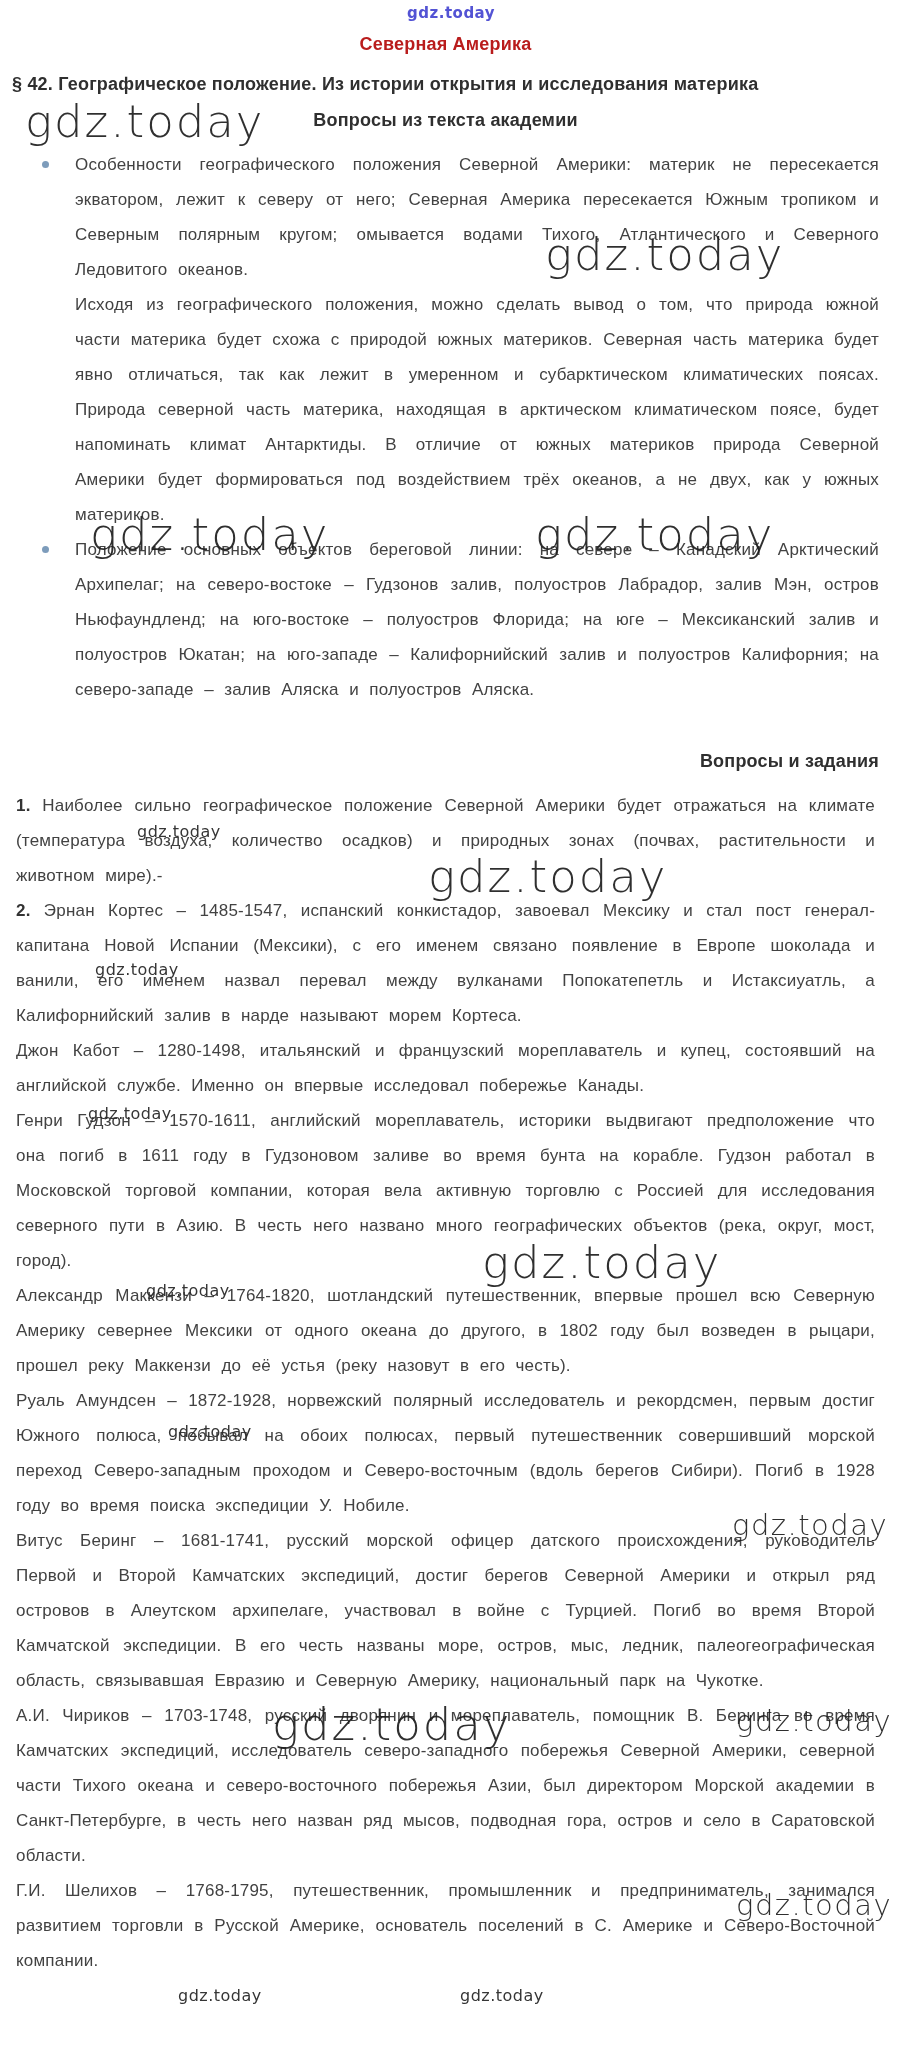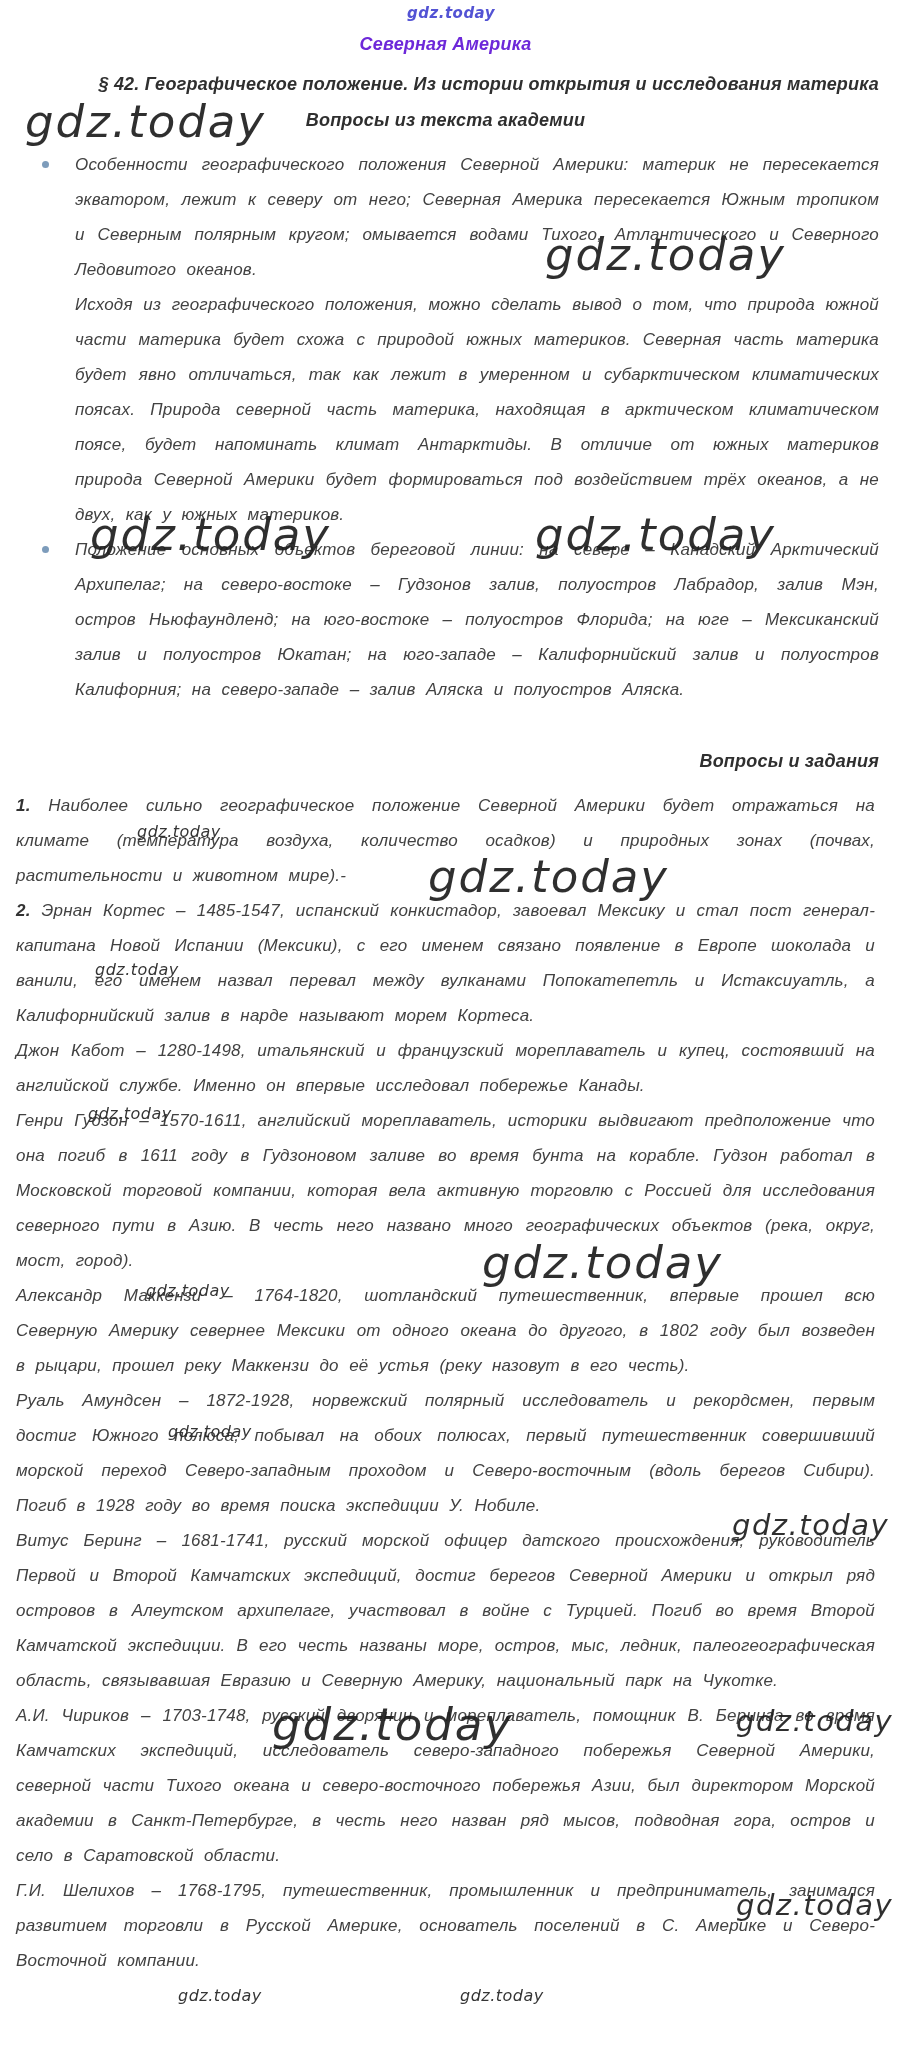--- a/index.html
+++ b/index.html
@@ -4,39 +4,38 @@
 <style>
   html,body{margin:0;padding:0;background:#ffffff;}
   .page{
     position:relative;
     width:905px;
     height:2054px;
     background:#ffffff;
     overflow:hidden;
     font-family:"Liberation Sans","DejaVu Sans",sans-serif;
     color:#424242;
-    font-style:italic;
   }
   .doc{
     position:absolute;
     left:12px;
     right:26px;
     top:0;
   }
   .title{
     margin:34px 0 0 0;
     text-align:center;
     font-size:18px;
     font-weight:bold;
-    color:#6d28d9;
+    color:#b91c1c;
     letter-spacing:0.2px;
   }
   .para-heading{
     margin:19px 0 8px 0;
-    text-align:right;
+    text-align:left;
     font-size:18px;
     font-weight:bold;
     color:#2f2f2f;
     letter-spacing:0.2px;
   }
   .subheading{
     margin:15px 0 0 0;
     text-align:center;
     font-size:18px;
     font-weight:bold;

